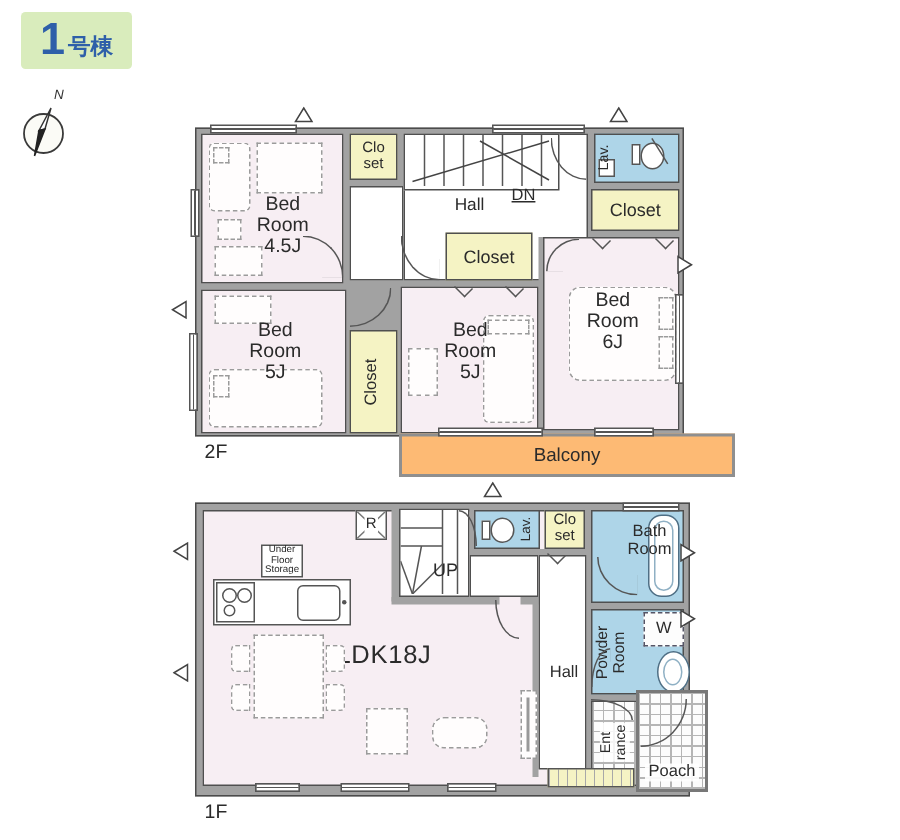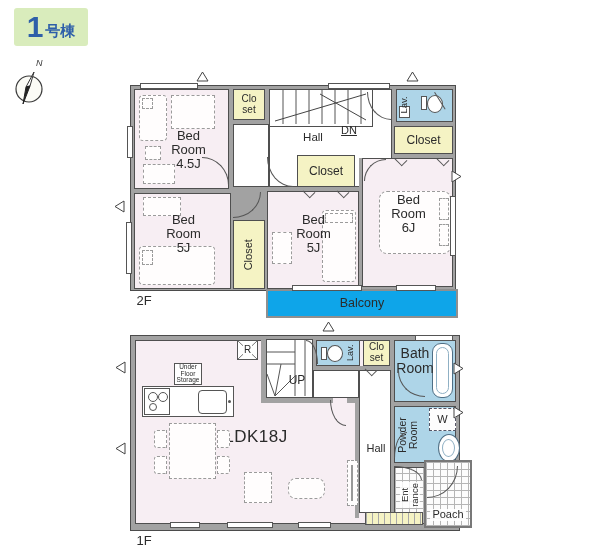--- a/index.html
+++ b/index.html
@@ -157,21 +157,21 @@
         <div class="furn" style="left:2px;top:3px;width:11px;height:15px;"></div>
       </div>
     </div>
     <div class="lbl" style="left:15px;top:125px;width:75px;height:46px;font-size:13px;">
       <span>Bed</span>
       <span>Room</span>
       <span>5J</span>
     </div>
   </div>
 
-  <div class="abs" style="left:266px;top:289px;width:192px;height:29px;background:#0ea5e9;border:2px solid #8f8f8f;">
+  <div class="abs" style="left:266px;top:289px;width:224px;height:29px;background:#fdba74;border:2px solid #8f8f8f;">
     <div class="lbl" style="left:0;top:0;width:100%;height:100%;font-size:12.5px;">Balcony</div>
   </div>
   <div class="lbl" style="left:131px;top:293px;width:26px;height:15px;font-size:13px;">2F</div>
 
   <div class="wallbox" style="left:130px;top:335px;width:330px;height:196px;">
 
     <div class="room pink" style="left:4px;top:4px;width:252px;height:184px;"></div>
 
     <div class="wall" style="left:130px;top:3px;width:5px;height:62px;"></div>
     <div class="wall" style="left:182px;top:3px;width:3px;height:27px;"></div>
@@ -253,21 +253,21 @@
     <div class="lbl" style="left:232px;top:5px;width:27px;height:24px;font-size:10px;">
       <span>Clo</span>
       <span>set</span>
     </div>
 
     <div class="room blue" style="left:263px;top:4px;width:62px;height:62px;">
       <div class="solidf" style="left:37px;top:2px;width:21px;height:55px;border-radius:9px;border-color:#4f6f85;">
         <div class="tub-in"></div>
       </div>
     </div>
-    <div class="lbl" style="left:266px;top:12px;width:36px;height:26px;font-size:14px;">
+    <div class="lbl" style="left:284px;top:12px;width:36px;height:26px;font-size:11px;">
       <span>Bath</span>
       <span>Room</span>
     </div>
 
     <div class="room blue" style="left:263px;top:70px;width:62px;height:57px;">
       <div class="abs" style="left:34px;top:1px;width:27px;height:23px;border:1.1px dashed #556;background:#fdfdfd;">
         <div class="lbl" style="left:0;top:0;width:100%;height:100%;font-size:11px;">W</div>
       </div>
       <div class="solidf oval" style="left:43px;top:27px;width:22px;height:28px;border-color:#4f6f85;">
         <div class="abs oval" style="left:3px;top:4px;width:13px;height:18px;border:1px solid #8fb0c4;"></div>

